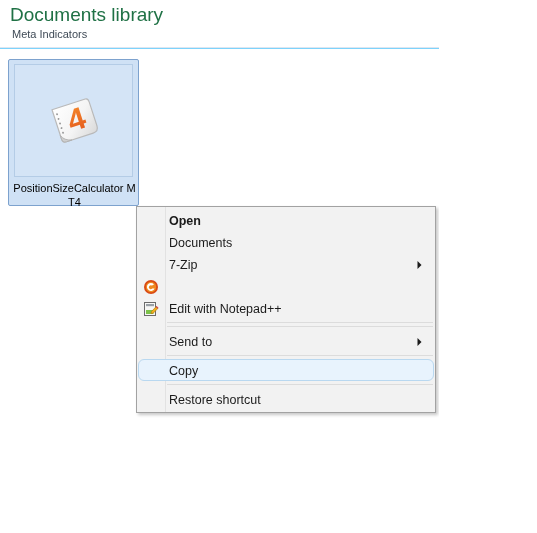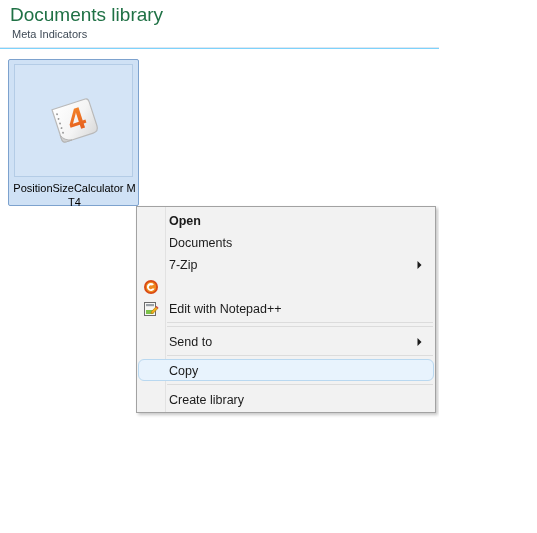--- a/index.html
+++ b/index.html
@@ -256,21 +256,21 @@
             <path d="M13.2 5.6 L15 7.3" stroke="#d1484b" stroke-width="1.4"></path>
           </svg><span>Edit with Notepad++</span></div>
         <div class="menu-separator"></div>
         <div class="menu-separator"></div>
         <div class="menu-item"><span>Send to</span><svg class="submenu-arrow" viewBox="0 0 7 22">
             <path d="M1.5 7 L5.5 11 L1.5 15 Z" fill="#1b1b1b"></path>
           </svg></div>
         <div class="menu-separator"></div>
         <div class="menu-item highlighted" style="background: rgb(232, 243, 253); border-color: rgb(185, 216, 240);"><span>Copy</span></div>
         <div class="menu-separator"></div>
-        <div class="menu-item"><span>Create library</span></div>
+        <div class="menu-item"><span>Restore shortcut</span></div>
       </div>
   </div>
 
   <svg id="mouse-cursor" viewBox="0 0 24 36" style="left: 447px; top: 476px;">
     <path d="M2 1 L2 27 L8.6 21.2 L12.6 30.8 L16.6 29 L12.7 19.8 L21 19.3 Z" fill="#ffffff" stroke="#1a1a1a" stroke-width="1.6" stroke-linejoin="round"></path>
   </svg>
 
 </div>
 
 </body></html>

